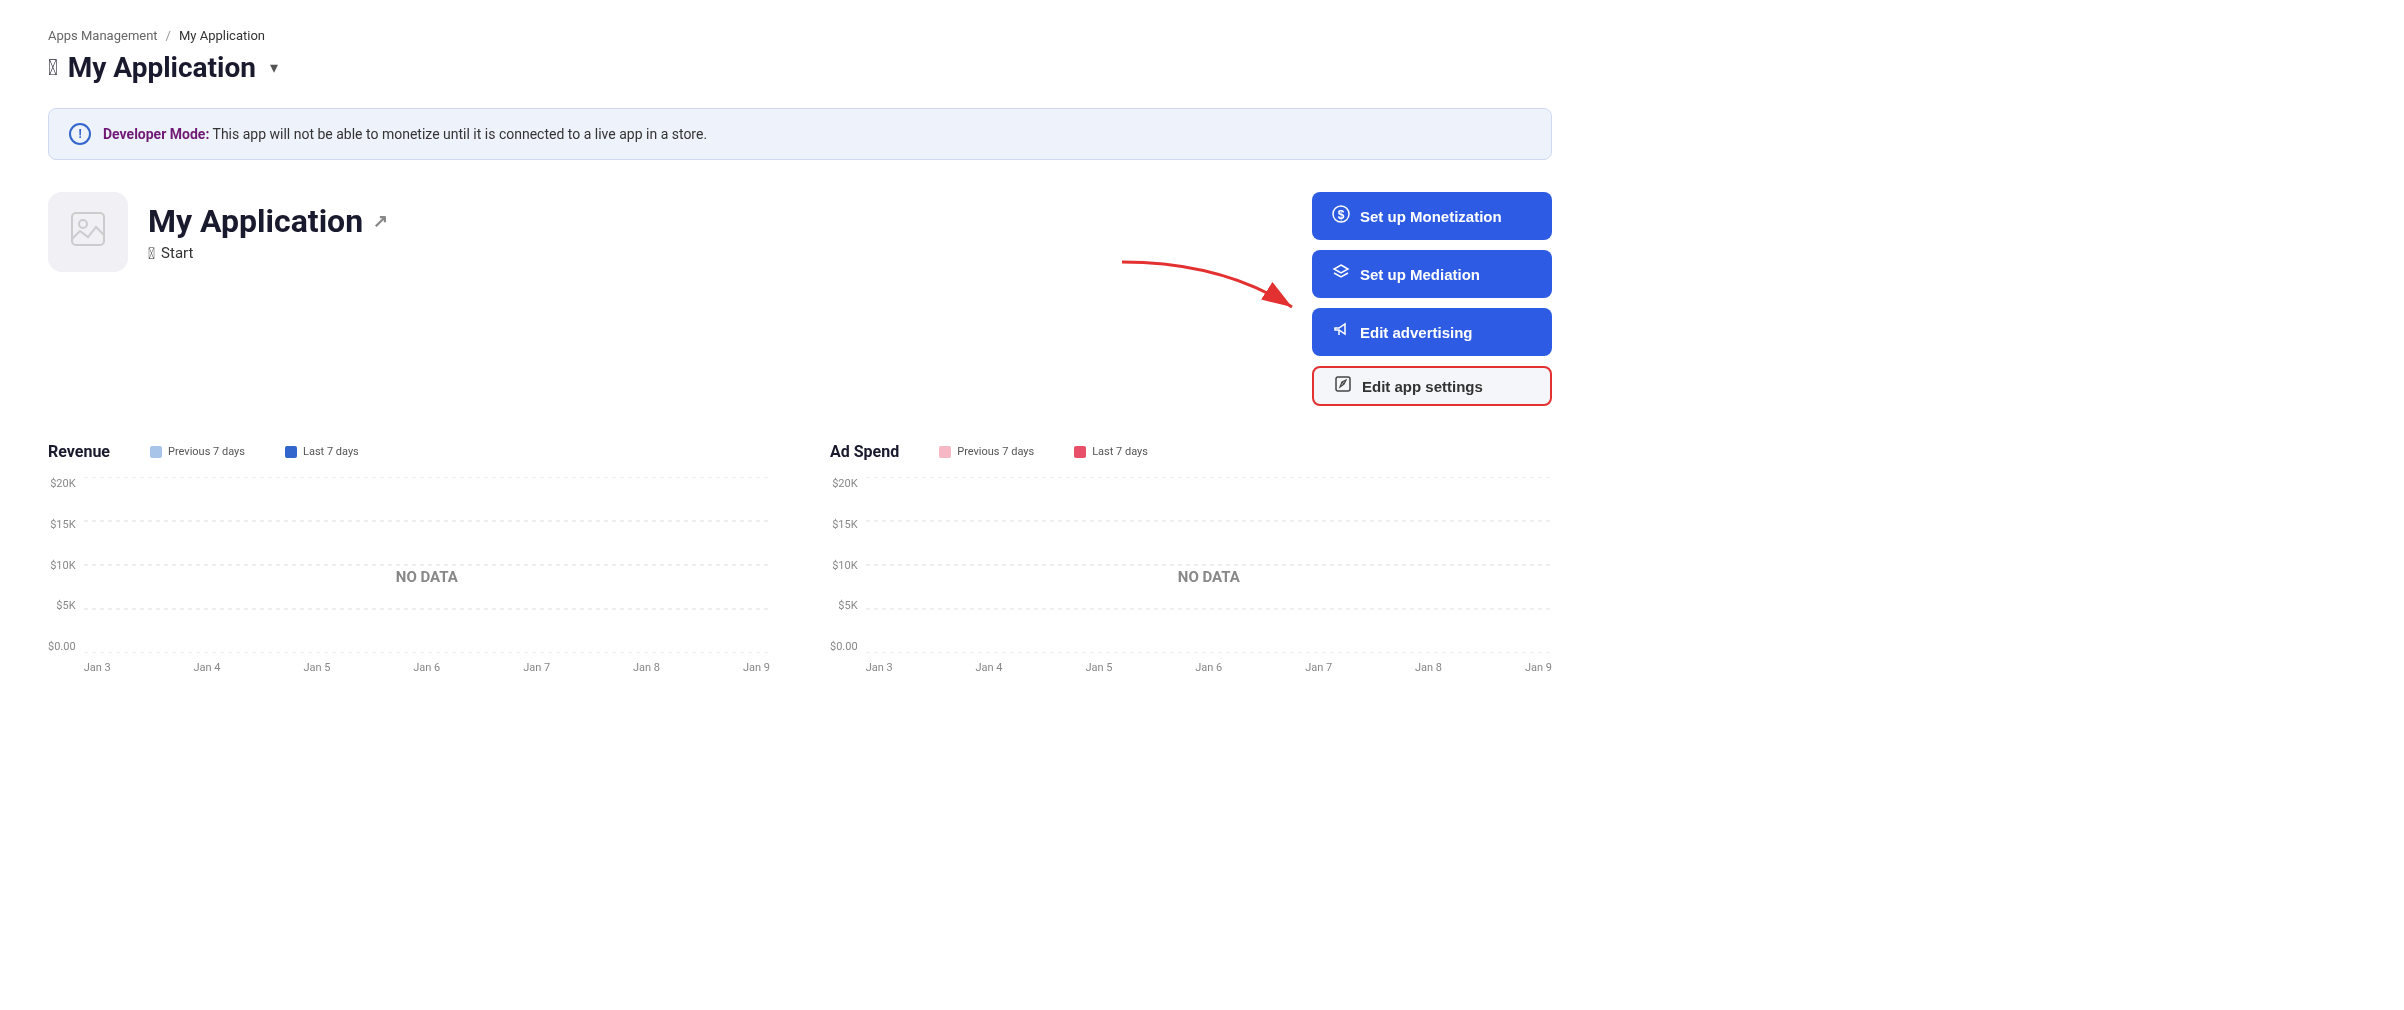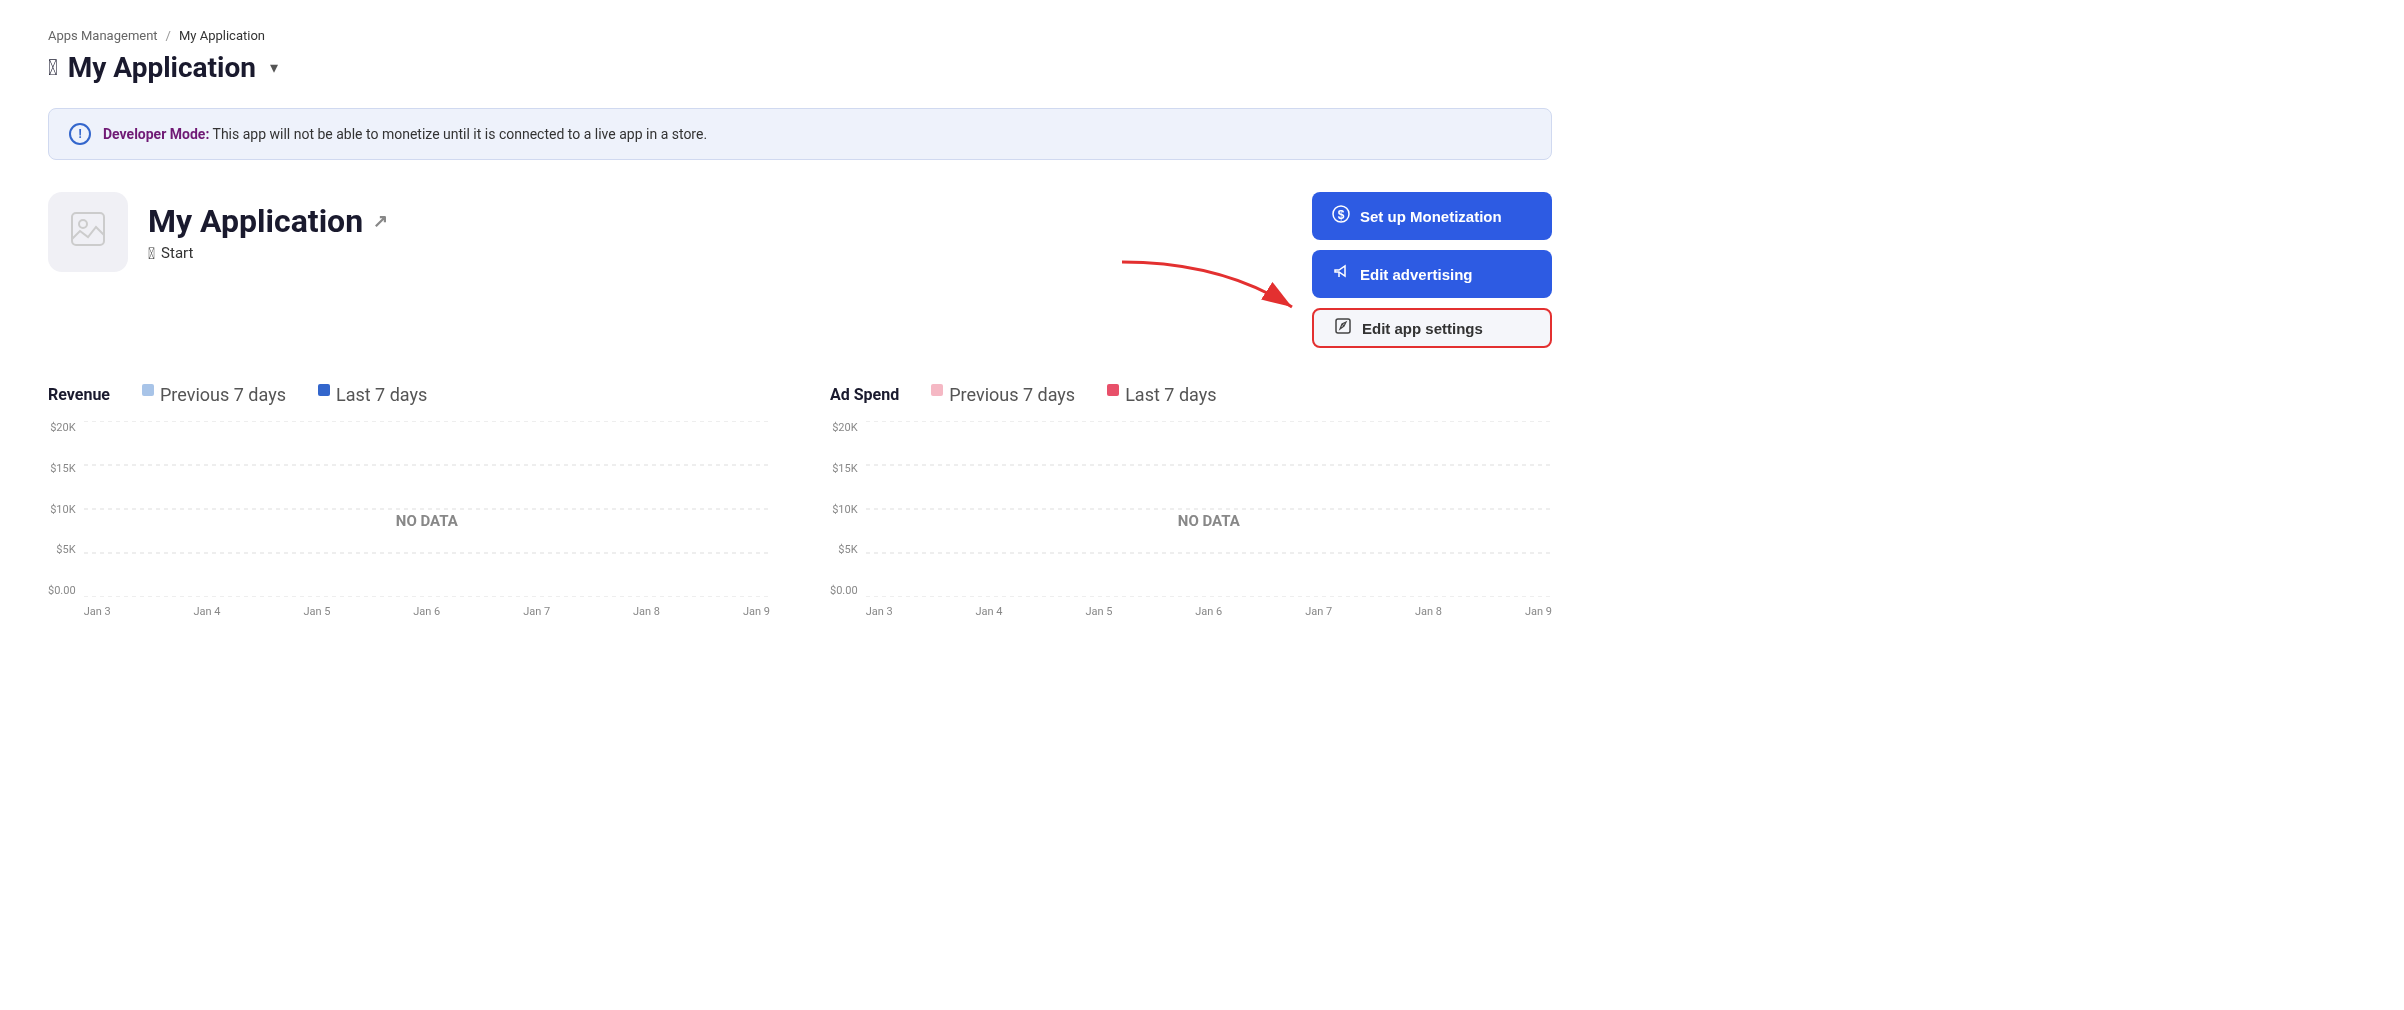--- a/index.html
+++ b/index.html
@@ -185,32 +185,33 @@
       display: flex;
       gap: 60px;
       margin-top: 8px;
     }
     .chart-container {
       flex: 1;
     }
     .chart-header {
       display: flex;
       align-items: center;
-      gap: 32px;
+      gap: 40px;
       margin-bottom: 16px;
     }
     .chart-title {
       font-size: 16px;
       font-weight: 700;
       color: #1a1a2e;
     }
     .legend-item {
       display: flex;
+      align-items: center;
       gap: 6px;
-      font-size: 18px;
+      font-size: 11px;
       color: #555;
     }
     .legend-dot {
       width: 12px;
       height: 12px;
       border-radius: 2px;
       flex-shrink: 0;
     }
     .legend-dot-prev-revenue { background: #a8c4e8; }
     .legend-dot-last-revenue { background: #3366cc; }
@@ -294,20 +295,29 @@
         <button class="btn-blue">
           <span class="btn-icon">
             <svg width="18" height="18" viewBox="0 0 18 18" fill="none">
               <circle cx="9" cy="9" r="8" stroke="white" stroke-width="1.5"></circle>
               <text x="9" y="14" text-anchor="middle" fill="white" font-size="12" font-weight="bold">$</text>
             </svg>
           </span>
           <span>Set up Monetization</span>
         </button>
 
+        <button class="btn-blue">
+          <span class="btn-icon">
+            <svg width="18" height="18" viewBox="0 0 18 18" fill="none">
+              <path d="M9 2L16 6L9 10L2 6L9 2Z" stroke="white" stroke-width="1.5" fill="none"></path>
+              <path d="M2 10L9 14L16 10" stroke="white" stroke-width="1.5"></path>
+            </svg>
+          </span>
+          <span>Set up Mediation</span>
+        </button>
 
         <button class="btn-blue">
           <span class="btn-icon">
             <svg width="18" height="18" viewBox="0 0 18 18" fill="none">
               <path d="M3 7H7L13 3V13L7 9H3V7Z" stroke="white" stroke-width="1.5" fill="none"></path>
               <path d="M7 9V14" stroke="white" stroke-width="1.5"></path>
             </svg>
           </span>
           <span>Edit advertising</span>
         </button>

